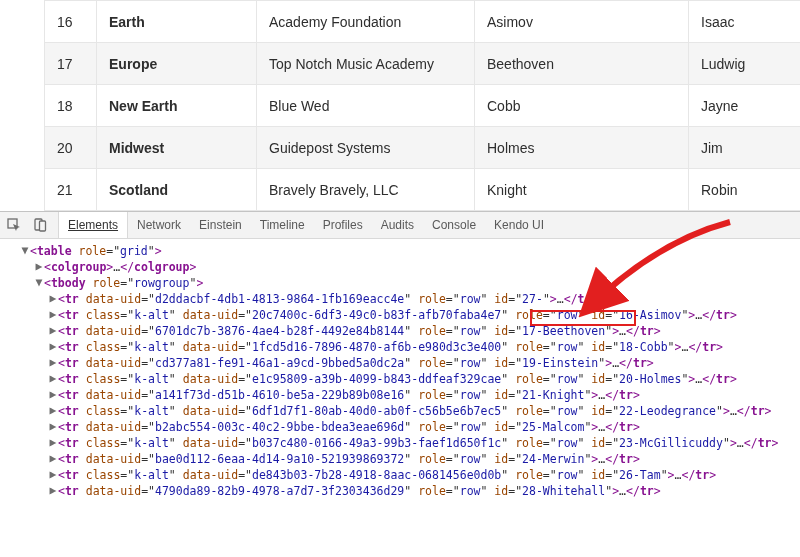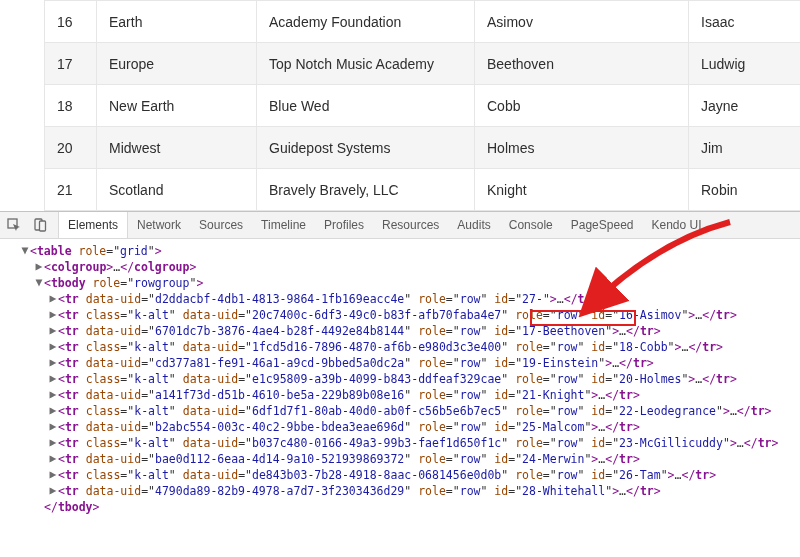--- a/index.html
+++ b/index.html
@@ -19,21 +19,21 @@
   }
   .grid td {
     border: 1px solid #e6e6e6;
     padding: 10px 12px;
     height: 42px;
     vertical-align: middle;
     color: #2e2e2e;
   }
   .grid tr:nth-child(even) td { background: #f5f5f5; }
   .col-id { width: 52px; text-align: left; }
-  .col-region { width: 160px; }
+  .col-region { width: 160px; font-weight: bold; }
   .col-company { width: 218px; }
   .col-last { width: 214px; }
   .col-first { }
   
   .devtools-wrap { position: relative; }
   .devtools-bar {
     display: flex;
     align-items: center;
     border-top: 1px solid #c3c3c3;
     border-bottom: 1px solid #d9d9d9;
@@ -55,20 +55,21 @@
     padding: 0 9px;
     display: flex; align-items: center;
     color: #5a5a5a;
     cursor: default;
   }
   .dt-tab.active {
     background: #fff;
     border-left: 1px solid #d9d9d9;
     border-right: 1px solid #d9d9d9;
     color: #333;
+    text-decoration: underline;
   }
   .elements-panel {
     font-family: Menlo, Consolas, monospace;
     font-size: 11.5px;
     line-height: 16px;
     padding: 4px 0 4px 0;
     color: #303030;
     background: #fff;
     white-space: nowrap;
     overflow: hidden;
@@ -157,27 +158,25 @@
     </span>
     <span class="dt-iconbtn">
       <svg width="14" height="14" viewBox="0 0 14 14">
           <rect x="2" y="1" width="7" height="11" rx="1" fill="none" stroke="#6b6b6b" stroke-width="1.3"></rect>
           <rect x="6.5" y="3" width="6" height="10" rx="1" fill="#f3f3f3" stroke="#6b6b6b" stroke-width="1.3"></rect>
         </svg>
     </span>
     <div class="dt-tabs" id="dt-tabs">
         <div class="dt-tab active">Elements</div>
         <div class="dt-tab">Network</div>
-        <div class="dt-tab">Sources</div>
+        <div class="dt-tab">Einstein</div>
         <div class="dt-tab">Timeline</div>
         <div class="dt-tab">Profiles</div>
-        <div class="dt-tab">Resources</div>
         <div class="dt-tab">Audits</div>
         <div class="dt-tab">Console</div>
-        <div class="dt-tab">PageSpeed</div>
         <div class="dt-tab">Kendo UI</div>
       </div>
   </div>
 
   <div class="elements-panel" id="elements-panel">
       <div class="node"><span class="ind" style="width:20px"></span><span class="arrow">▼</span><span><span class="tag-ang">&lt;</span><span class="tag-name">table</span> <span class="attr-name">role</span><span class="attr-eq">=</span><span class="quote">"</span><span class="attr-val">grid</span><span class="quote">"</span><span class="tag-ang">&gt;</span></span></div>
       <div class="node"><span class="ind" style="width:34px"></span><span class="arrow">▶</span><span><span class="tag-ang">&lt;</span><span class="tag-name">colgroup</span><span class="tag-ang">&gt;</span><span class="ellip">…</span><span class="tag-ang">&lt;</span><span class="tag-ang">/</span><span class="tag-name">colgroup</span><span class="tag-ang">&gt;</span></span></div>
       <div class="node"><span class="ind" style="width:34px"></span><span class="arrow">▼</span><span><span class="tag-ang">&lt;</span><span class="tag-name">tbody</span> <span class="attr-name">role</span><span class="attr-eq">=</span><span class="quote">"</span><span class="attr-val">rowgroup</span><span class="quote">"</span><span class="tag-ang">&gt;</span></span></div>
       <div class="node"><span class="ind" style="width:48px"></span><span class="arrow">▶</span><span><span class="tag-ang">&lt;</span><span class="tag-name">tr</span> <span class="attr-name">data-uid</span><span class="attr-eq">=</span><span class="quote">"</span><span class="attr-val">d2ddacbf-4db1-4813-9864-1fb169eacc4e</span><span class="quote">"</span>  <span class="attr-name">role</span><span class="attr-eq">=</span><span class="quote">"</span><span class="attr-val">row</span><span class="quote">"</span>  <span class="attr-name">id</span><span class="attr-eq">=</span><span class="quote">"</span><span class="attr-val">27-</span><span class="quote">"</span><span class="tag-ang">&gt;</span><span class="ellip">…</span><span class="tag-ang">&lt;</span><span class="tag-ang">/</span><span class="tag-name">tr</span><span class="tag-ang">&gt;</span></span></div>
       <div class="node"><span class="ind" style="width:48px"></span><span class="arrow">▶</span><span><span class="tag-ang">&lt;</span><span class="tag-name">tr</span> <span class="attr-name">class</span><span class="attr-eq">=</span><span class="quote">"</span><span class="attr-val">k-alt</span><span class="quote">"</span>  <span class="attr-name">data-uid</span><span class="attr-eq">=</span><span class="quote">"</span><span class="attr-val">20c7400c-6df3-49c0-b83f-afb70faba4e7</span><span class="quote">"</span>  <span class="attr-name">role</span><span class="attr-eq">=</span><span class="quote">"</span><span class="attr-val">row</span><span class="quote">"</span>  <span class="attr-name">id</span><span class="attr-eq">=</span><span class="quote">"</span><span class="attr-val">16-Asimov</span><span class="quote">"</span><span class="tag-ang">&gt;</span><span class="ellip">…</span><span class="tag-ang">&lt;</span><span class="tag-ang">/</span><span class="tag-name">tr</span><span class="tag-ang">&gt;</span></span></div>
@@ -185,21 +184,20 @@
       <div class="node"><span class="ind" style="width:48px"></span><span class="arrow">▶</span><span><span class="tag-ang">&lt;</span><span class="tag-name">tr</span> <span class="attr-name">class</span><span class="attr-eq">=</span><span class="quote">"</span><span class="attr-val">k-alt</span><span class="quote">"</span>  <span class="attr-name">data-uid</span><span class="attr-eq">=</span><span class="quote">"</span><span class="attr-val">1fcd5d16-7896-4870-af6b-e980d3c3e400</span><span class="quote">"</span>  <span class="attr-name">role</span><span class="attr-eq">=</span><span class="quote">"</span><span class="attr-val">row</span><span class="quote">"</span>  <span class="attr-name">id</span><span class="attr-eq">=</span><span class="quote">"</span><span class="attr-val">18-Cobb</span><span class="quote">"</span><span class="tag-ang">&gt;</span><span class="ellip">…</span><span class="tag-ang">&lt;</span><span class="tag-ang">/</span><span class="tag-name">tr</span><span class="tag-ang">&gt;</span></span></div>
       <div class="node"><span class="ind" style="width:48px"></span><span class="arrow">▶</span><span><span class="tag-ang">&lt;</span><span class="tag-name">tr</span> <span class="attr-name">data-uid</span><span class="attr-eq">=</span><span class="quote">"</span><span class="attr-val">cd377a81-fe91-46a1-a9cd-9bbed5a0dc2a</span><span class="quote">"</span>  <span class="attr-name">role</span><span class="attr-eq">=</span><span class="quote">"</span><span class="attr-val">row</span><span class="quote">"</span>  <span class="attr-name">id</span><span class="attr-eq">=</span><span class="quote">"</span><span class="attr-val">19-Einstein</span><span class="quote">"</span><span class="tag-ang">&gt;</span><span class="ellip">…</span><span class="tag-ang">&lt;</span><span class="tag-ang">/</span><span class="tag-name">tr</span><span class="tag-ang">&gt;</span></span></div>
       <div class="node"><span class="ind" style="width:48px"></span><span class="arrow">▶</span><span><span class="tag-ang">&lt;</span><span class="tag-name">tr</span> <span class="attr-name">class</span><span class="attr-eq">=</span><span class="quote">"</span><span class="attr-val">k-alt</span><span class="quote">"</span>  <span class="attr-name">data-uid</span><span class="attr-eq">=</span><span class="quote">"</span><span class="attr-val">e1c95809-a39b-4099-b843-ddfeaf329cae</span><span class="quote">"</span>  <span class="attr-name">role</span><span class="attr-eq">=</span><span class="quote">"</span><span class="attr-val">row</span><span class="quote">"</span>  <span class="attr-name">id</span><span class="attr-eq">=</span><span class="quote">"</span><span class="attr-val">20-Holmes</span><span class="quote">"</span><span class="tag-ang">&gt;</span><span class="ellip">…</span><span class="tag-ang">&lt;</span><span class="tag-ang">/</span><span class="tag-name">tr</span><span class="tag-ang">&gt;</span></span></div>
       <div class="node"><span class="ind" style="width:48px"></span><span class="arrow">▶</span><span><span class="tag-ang">&lt;</span><span class="tag-name">tr</span> <span class="attr-name">data-uid</span><span class="attr-eq">=</span><span class="quote">"</span><span class="attr-val">a141f73d-d51b-4610-be5a-229b89b08e16</span><span class="quote">"</span>  <span class="attr-name">role</span><span class="attr-eq">=</span><span class="quote">"</span><span class="attr-val">row</span><span class="quote">"</span>  <span class="attr-name">id</span><span class="attr-eq">=</span><span class="quote">"</span><span class="attr-val">21-Knight</span><span class="quote">"</span><span class="tag-ang">&gt;</span><span class="ellip">…</span><span class="tag-ang">&lt;</span><span class="tag-ang">/</span><span class="tag-name">tr</span><span class="tag-ang">&gt;</span></span></div>
       <div class="node"><span class="ind" style="width:48px"></span><span class="arrow">▶</span><span><span class="tag-ang">&lt;</span><span class="tag-name">tr</span> <span class="attr-name">class</span><span class="attr-eq">=</span><span class="quote">"</span><span class="attr-val">k-alt</span><span class="quote">"</span>  <span class="attr-name">data-uid</span><span class="attr-eq">=</span><span class="quote">"</span><span class="attr-val">6df1d7f1-80ab-40d0-ab0f-c56b5e6b7ec5</span><span class="quote">"</span>  <span class="attr-name">role</span><span class="attr-eq">=</span><span class="quote">"</span><span class="attr-val">row</span><span class="quote">"</span>  <span class="attr-name">id</span><span class="attr-eq">=</span><span class="quote">"</span><span class="attr-val">22-Leodegrance</span><span class="quote">"</span><span class="tag-ang">&gt;</span><span class="ellip">…</span><span class="tag-ang">&lt;</span><span class="tag-ang">/</span><span class="tag-name">tr</span><span class="tag-ang">&gt;</span></span></div>
       <div class="node"><span class="ind" style="width:48px"></span><span class="arrow">▶</span><span><span class="tag-ang">&lt;</span><span class="tag-name">tr</span> <span class="attr-name">data-uid</span><span class="attr-eq">=</span><span class="quote">"</span><span class="attr-val">b2abc554-003c-40c2-9bbe-bdea3eae696d</span><span class="quote">"</span>  <span class="attr-name">role</span><span class="attr-eq">=</span><span class="quote">"</span><span class="attr-val">row</span><span class="quote">"</span>  <span class="attr-name">id</span><span class="attr-eq">=</span><span class="quote">"</span><span class="attr-val">25-Malcom</span><span class="quote">"</span><span class="tag-ang">&gt;</span><span class="ellip">…</span><span class="tag-ang">&lt;</span><span class="tag-ang">/</span><span class="tag-name">tr</span><span class="tag-ang">&gt;</span></span></div>
       <div class="node"><span class="ind" style="width:48px"></span><span class="arrow">▶</span><span><span class="tag-ang">&lt;</span><span class="tag-name">tr</span> <span class="attr-name">class</span><span class="attr-eq">=</span><span class="quote">"</span><span class="attr-val">k-alt</span><span class="quote">"</span>  <span class="attr-name">data-uid</span><span class="attr-eq">=</span><span class="quote">"</span><span class="attr-val">b037c480-0166-49a3-99b3-faef1d650f1c</span><span class="quote">"</span>  <span class="attr-name">role</span><span class="attr-eq">=</span><span class="quote">"</span><span class="attr-val">row</span><span class="quote">"</span>  <span class="attr-name">id</span><span class="attr-eq">=</span><span class="quote">"</span><span class="attr-val">23-McGillicuddy</span><span class="quote">"</span><span class="tag-ang">&gt;</span><span class="ellip">…</span><span class="tag-ang">&lt;</span><span class="tag-ang">/</span><span class="tag-name">tr</span><span class="tag-ang">&gt;</span></span></div>
       <div class="node"><span class="ind" style="width:48px"></span><span class="arrow">▶</span><span><span class="tag-ang">&lt;</span><span class="tag-name">tr</span> <span class="attr-name">data-uid</span><span class="attr-eq">=</span><span class="quote">"</span><span class="attr-val">bae0d112-6eaa-4d14-9a10-521939869372</span><span class="quote">"</span>  <span class="attr-name">role</span><span class="attr-eq">=</span><span class="quote">"</span><span class="attr-val">row</span><span class="quote">"</span>  <span class="attr-name">id</span><span class="attr-eq">=</span><span class="quote">"</span><span class="attr-val">24-Merwin</span><span class="quote">"</span><span class="tag-ang">&gt;</span><span class="ellip">…</span><span class="tag-ang">&lt;</span><span class="tag-ang">/</span><span class="tag-name">tr</span><span class="tag-ang">&gt;</span></span></div>
       <div class="node"><span class="ind" style="width:48px"></span><span class="arrow">▶</span><span><span class="tag-ang">&lt;</span><span class="tag-name">tr</span> <span class="attr-name">class</span><span class="attr-eq">=</span><span class="quote">"</span><span class="attr-val">k-alt</span><span class="quote">"</span>  <span class="attr-name">data-uid</span><span class="attr-eq">=</span><span class="quote">"</span><span class="attr-val">de843b03-7b28-4918-8aac-0681456e0d0b</span><span class="quote">"</span>  <span class="attr-name">role</span><span class="attr-eq">=</span><span class="quote">"</span><span class="attr-val">row</span><span class="quote">"</span>  <span class="attr-name">id</span><span class="attr-eq">=</span><span class="quote">"</span><span class="attr-val">26-Tam</span><span class="quote">"</span><span class="tag-ang">&gt;</span><span class="ellip">…</span><span class="tag-ang">&lt;</span><span class="tag-ang">/</span><span class="tag-name">tr</span><span class="tag-ang">&gt;</span></span></div>
       <div class="node"><span class="ind" style="width:48px"></span><span class="arrow">▶</span><span><span class="tag-ang">&lt;</span><span class="tag-name">tr</span> <span class="attr-name">data-uid</span><span class="attr-eq">=</span><span class="quote">"</span><span class="attr-val">4790da89-82b9-4978-a7d7-3f2303436d29</span><span class="quote">"</span>  <span class="attr-name">role</span><span class="attr-eq">=</span><span class="quote">"</span><span class="attr-val">row</span><span class="quote">"</span>  <span class="attr-name">id</span><span class="attr-eq">=</span><span class="quote">"</span><span class="attr-val">28-Whitehall</span><span class="quote">"</span><span class="tag-ang">&gt;</span><span class="ellip">…</span><span class="tag-ang">&lt;</span><span class="tag-ang">/</span><span class="tag-name">tr</span><span class="tag-ang">&gt;</span></span></div>
-      <div class="node"><span class="ind" style="width:34px"></span><span class="arrow">&nbsp;</span><span><span class="tag-ang">&lt;</span><span class="tag-ang">/</span><span class="tag-name">tbody</span><span class="tag-ang">&gt;</span></span></div>
     </div>
 
   <div class="hl-box" id="hl-box" style="top: 99px; left: 530px; width: 106px;"></div>
 
   <svg class="big-arrow" id="big-arrow" viewBox="0 0 170 110" style="top: 6px; left: 565px;">
     <defs>
       <marker id="ahead" markerWidth="8" markerHeight="8" refX="6" refY="4" orient="auto">
         <path d="M0,0 L8,4 L0,8 Z" fill="#e21f1f"></path>
       </marker>
     </defs>

